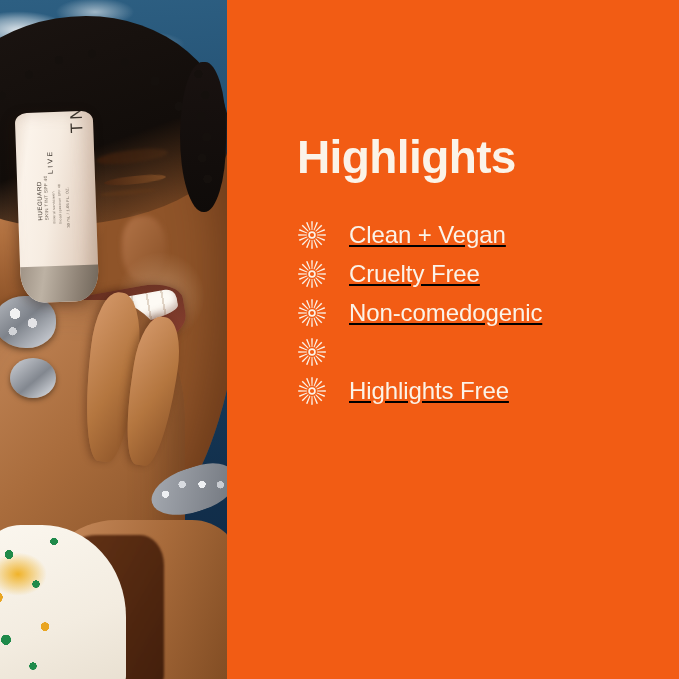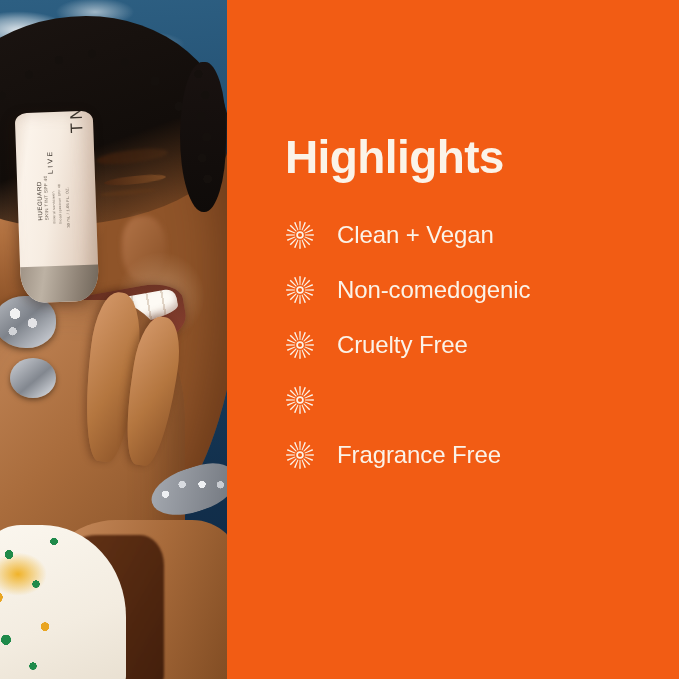--- a/index.html
+++ b/index.html
@@ -293,38 +293,40 @@
 
   
   .panel {
     position:relative;
     flex:1;
     background:#F25C14;
     padding:0 34px 0 58px;
     display:flex;
     flex-direction:column;
     justify-content:flex-start;
+    margin-left:12px;
   }
 
   .title {
     margin-top:134px;
     color:#FBF3E8;
     font-size:46px;
     font-weight:700;
     letter-spacing:-.6px;
     line-height:1;
     font-family:"Liberation Sans", sans-serif;
   }
 
   .list {
     margin-top:40px;
     list-style:none;
     display:flex;
     flex-direction:column;
-    gap:25px;
+    gap:9px;
+    text-decoration:underline;
   }
 
   .item {
     display:flex;
     align-items:center;
     gap:22px;
   }
 
   .burst { flex:0 0 30px; width:30px; height:30px; display:block; }
 
@@ -499,21 +501,21 @@
                   <path d="M-2.6 -46 L2.6 -46 L1.5 -17 L-1.5 -17 Z"></path>
                 </g>
               <g transform="rotate(337.5)">
                   <path d="M-2.6 -46 L2.6 -46 L1.5 -17 L-1.5 -17 Z"></path>
                 </g>
             </g>
             <circle cx="50" cy="50" r="12.5"></circle>
           </g>
           <circle cx="50" cy="50" r="7" fill="#F25C14"></circle>
         </svg>
-        <span class="item-label">Non-comedogenic</span>
+        <span class="item-label">Cruelty Free</span>
       </li>
 
       <li class="item">
         <svg class="burst" viewBox="0 0 100 100">
           <g fill="#FBF3E8">
             <g transform="translate(50,50)">
               <g>
                   <path d="M-2.6 -46 L2.6 -46 L1.5 -17 L-1.5 -17 Z"></path>
                 </g>
               <g transform="rotate(22.5)">
@@ -559,21 +561,21 @@
                   <path d="M-2.6 -46 L2.6 -46 L1.5 -17 L-1.5 -17 Z"></path>
                 </g>
               <g transform="rotate(337.5)">
                   <path d="M-2.6 -46 L2.6 -46 L1.5 -17 L-1.5 -17 Z"></path>
                 </g>
             </g>
             <circle cx="50" cy="50" r="12.5"></circle>
           </g>
           <circle cx="50" cy="50" r="7" fill="#F25C14"></circle>
         </svg>
-        <span class="item-label">Cruelty Free</span>
+        <span class="item-label">Non-comedogenic</span>
       </li>
 
       <li class="item">
         <svg class="burst" viewBox="0 0 100 100">
           <g fill="#FBF3E8">
             <g transform="translate(50,50)">
               <g>
                   <path d="M-2.6 -46 L2.6 -46 L1.5 -17 L-1.5 -17 Z"></path>
                 </g>
               <g transform="rotate(22.5)">
@@ -678,18 +680,18 @@
                   <path d="M-2.6 -46 L2.6 -46 L1.5 -17 L-1.5 -17 Z"></path>
                 </g>
               <g transform="rotate(337.5)">
                   <path d="M-2.6 -46 L2.6 -46 L1.5 -17 L-1.5 -17 Z"></path>
                 </g>
             </g>
             <circle cx="50" cy="50" r="12.5"></circle>
           </g>
           <circle cx="50" cy="50" r="7" fill="#F25C14"></circle>
         </svg>
-        <span class="item-label">Fragrance Free</span>
+        <span class="item-label">Highlights Free</span>
       </li>
 
     </ul>
   </div>
 </div>
 
 </body></html>

